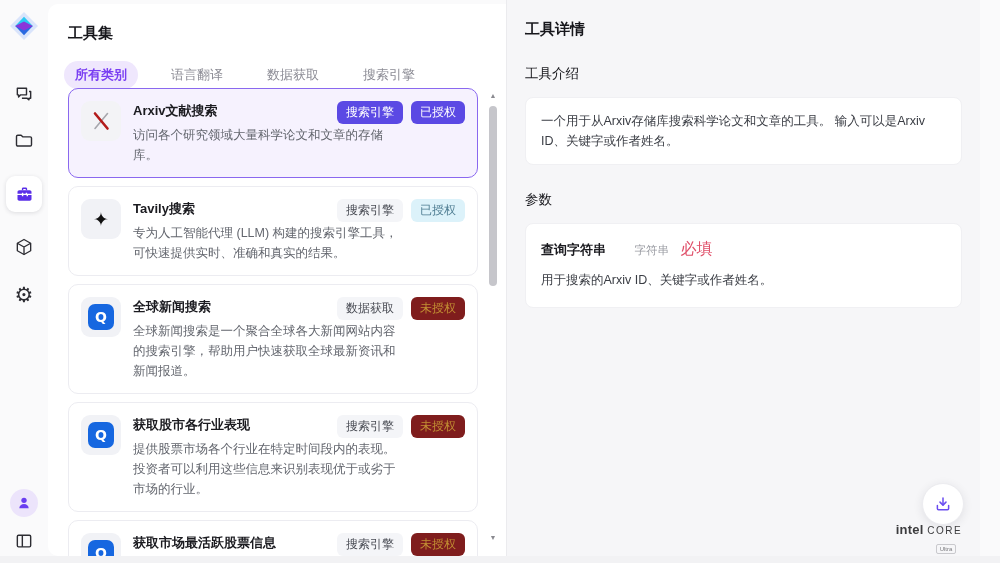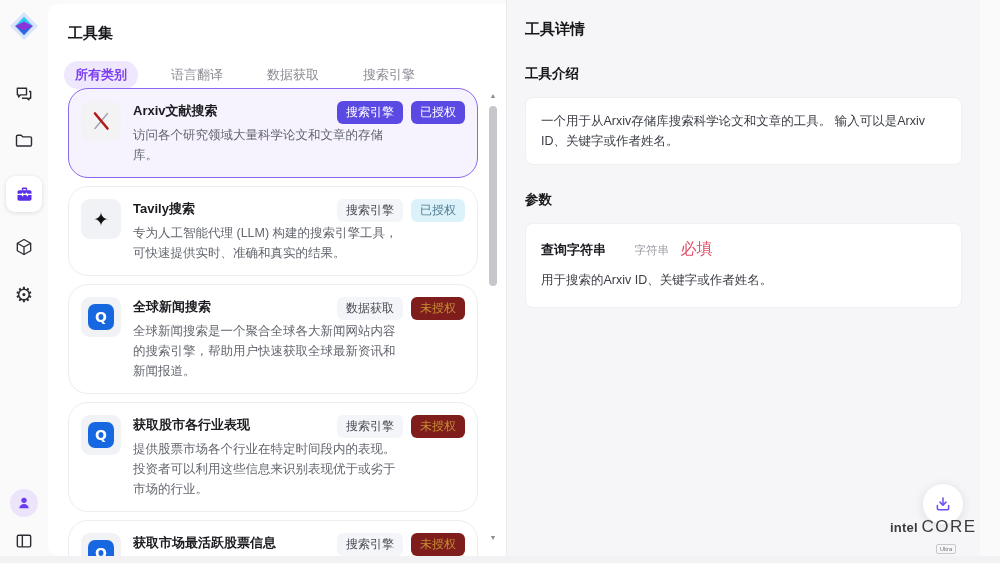--- a/index.html
+++ b/index.html
@@ -19,21 +19,21 @@
   .avatar-circle { width:28px; height:28px; border-radius:50%; background:#ece4fb; display:flex; align-items:center; justify-content:center; cursor:pointer; }
 
   
   .list-panel { position:absolute; left:48px; top:4px; width:458px; height:552px; background:#ffffff; border-radius:10px 0 0 10px; overflow:hidden; }
   .list-title { font-size:15px; font-weight:bold; color:#17171c; margin:20px 0 0 20px; }
   .tabs { display:flex; align-items:center; gap:22px; margin:18px 0 0 16px; }
   .tab { font-size:13px; color:#8b8b94; padding:5px 11px; border-radius:14px; cursor:pointer; white-space:nowrap; }
   .tab.active { color:#7a3ff2; background:#efe7fd; font-weight:bold; }
 
   .cards { position:absolute; left:20px; top:84px; width:412px; bottom:0; overflow:hidden; }
-  .card { position:relative; width:410px; background:#ffffff; border:1px solid #ececf1; border-radius:20px; padding:12px; margin-bottom:8px; display:flex; gap:12px; cursor:pointer; }
+  .card { position:relative; width:410px; background:#ffffff; border:1px solid #ececf1; border-radius:10px; padding:12px; margin-bottom:8px; display:flex; gap:12px; cursor:pointer; }
   .card.selected { border:1.5px solid #8a68ef; background:#f6f2fe; }
   .tile { flex:0 0 40px; width:40px; height:40px; border-radius:9px; background:#f1f2f6; display:flex; align-items:center; justify-content:center; overflow:hidden; }
   .card.selected .tile { background:#f3f3f6; }
   .tavily-glyph { font-size:19px; color:#111; line-height:1; }
   .qtile { width:26px; height:26px; border-radius:7px; background:#1667e0; color:#fff; display:flex; align-items:center; justify-content:center; font-size:14px; font-weight:bold; font-family:"DejaVu Sans",sans-serif; }
   .card-body { min-width:0; }
   .card-title { font-size:13px; font-weight:bold; color:#1b1b20; margin-top:1px; }
   .card-desc { font-size:12.5px; color:#63666e; line-height:1.6; margin-top:5px; max-width:272px; }
   .badges { position:absolute; top:12px; right:12px; display:flex; gap:8px; }
   .badge { font-size:12px; padding:3px 9px; border-radius:6px; white-space:nowrap; }
@@ -45,34 +45,34 @@
   
   .vscroll { position:absolute; right:8px; top:88px; bottom:14px; width:10px; }
   .vscroll .arrow { position:absolute; left:0; width:10px; font-size:7px; color:#8a8a90; text-align:center; cursor:pointer; line-height:8px; }
   .vscroll .arrow.up { top:0; }
   .vscroll .arrow.down { bottom:0; }
   .vscroll .thumb { position:absolute; left:1px; top:14px; width:8px; height:180px; background:#c6c6cb; border-radius:4px; cursor:pointer; }
 
   
   .detail-panel { position:absolute; left:506px; top:0; width:474px; height:563px; background:#f6f6f8; border-left:1px solid #ebebee; padding:0 18px; }
   .detail-title { font-size:15px; font-weight:bold; color:#17171c; margin-top:20px; }
-  .section-heading { font-size:13.5px; font-weight:bold; color:#17171c; margin-top:26px; }
+  .section-heading { font-size:13.5px; font-weight:normal; color:#17171c; margin-top:26px; }
   .intro-card { margin-top:14px; background:#ffffff; border:1px solid #f0f0f3; border-radius:8px; padding:13px 15px; font-size:12.5px; color:#3a3d44; line-height:1.6; }
   .param-card { margin-top:14px; background:#ffffff; border:1px solid #f0f0f3; border-radius:8px; padding:15px 15px 17px 15px; }
   .param-name { font-size:13px; font-weight:bold; color:#1b1b20; }
   .param-type { font-size:11.5px; color:#9a9ca3; margin-left:24px; }
   .param-required { font-size:16px; color:#e0506a; margin-left:7px; }
   .param-desc { font-size:12.5px; color:#3a3d44; margin-top:11px; line-height:1.5; }
 
   
   .fab { position:absolute; right:16px; bottom:38px; width:42px; height:42px; border-radius:50%; background:#ffffff; border:1px solid #ececf0; box-shadow:0 2px 10px rgba(40,40,60,.10); display:flex; align-items:center; justify-content:center; cursor:pointer; }
   .brand { position:absolute; right:12px; bottom:8px; width:78px; text-align:center; color:#3c3c3e; }
   .brand-line { font-size:13px; letter-spacing:.2px; white-space:nowrap; }
   .brand-line .intel-word { font-weight:bold; }
-  .brand-line .core-word { font-weight:normal; letter-spacing:1.5px; font-size:17px; text-transform:uppercase; }
+  .brand-line .core-word { font-weight:normal; letter-spacing:1.5px; font-size:10px; text-transform:uppercase; }
   .brand-badge { display:inline-block; margin-top:1px; margin-left:34px; font-size:6px; color:#7a7a7e; border:1px solid #c9c9cd; border-radius:2px; padding:0 3px; line-height:8px; }
 
   .bottom-strip { position:absolute; left:0; right:0; bottom:0; height:7px; background:#f2f2f4; }
 </style>
 </head>
 <body>
 
 <div class="app">
 
   <aside class="sidebar">

